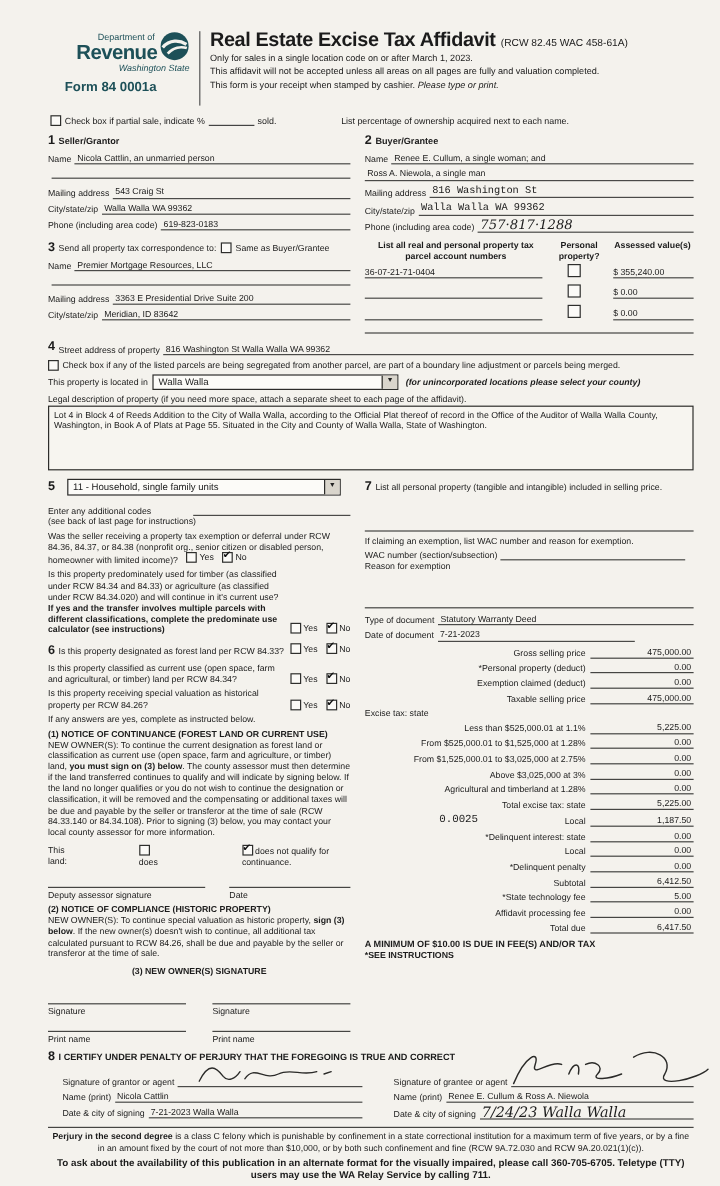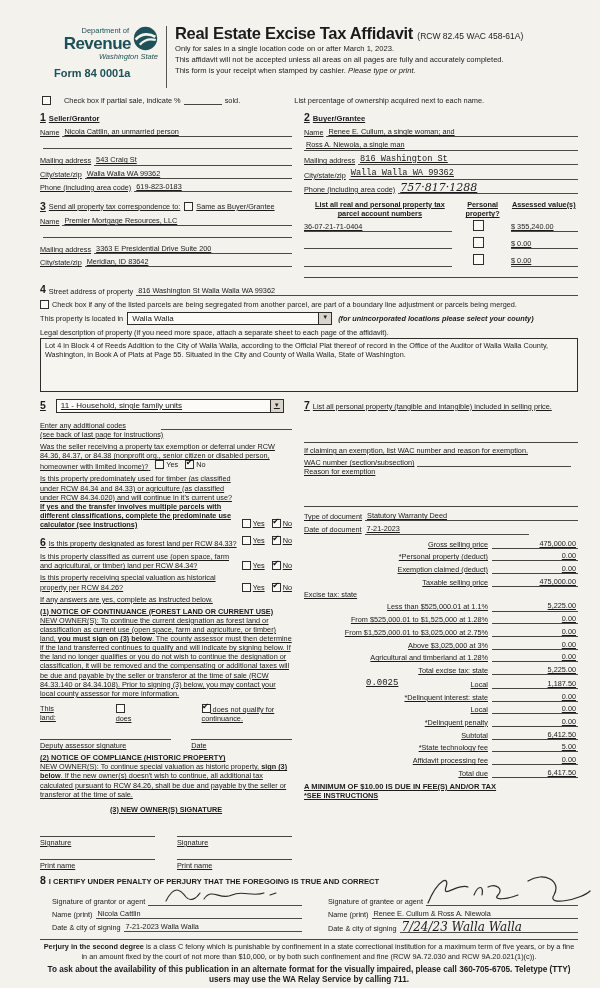--- a/index.html
+++ b/index.html
@@ -32,21 +32,21 @@
   .cb{display:inline-block;width:7px;height:7px;border:1px solid #2e2e2c;background:#fbfaf7;position:relative;vertical-align:-1px;flex:none;}
   .cb .ck{position:absolute;top:-3px;left:-0.5px;font-size:8.5px;color:#101010;line-height:1;}
   .yn{white-space:nowrap;display:inline-flex;align-items:center;gap:2px;}
   .yn .cb{margin-left:5px;}
   
   .dd{display:inline-flex;align-items:stretch;border:1.4px solid #2c2c2a;background:#fcfbf8;height:13px;box-sizing:border-box;}
   .dd .val{padding:1px 4px 0 4px;flex:1;font-size:8px;white-space:nowrap;overflow:hidden;}
   .dd .arr{width:12px;border-left:1px solid #2c2c2a;background:#d9d5cc;display:flex;align-items:center;justify-content:center;font-size:6px;color:#222;}
   
   .row{display:flex;}
-  .cols{display:flex;gap:12px;text-decoration:underline;}
+  .cols{display:flex;gap:12px;}
   .colL{width:252px;flex:none;}
   .colR{flex:1;min-width:0;}
   .secnum{font-size:10.5px;font-weight:bold;margin-right:3px;}
   .sectitle{font-weight:bold;font-size:7.6px;}
   .lab{white-space:nowrap;}
   .fline{display:flex;align-items:flex-end;margin-top:3px;}
   .fline .fill{flex:1;margin-left:3px;padding:0 2px;}
   .partial{display:flex;margin:2px 0 6px 2px;font-size:7.4px;}
   .partial .blank{display:inline-block;width:38px;border-bottom:1px solid #444;margin:0 3px;}
   .partial .right{margin-left:54px;}
@@ -83,31 +83,31 @@
       <div class="logo-state">Washington State</div>
       <div class="logo-form">Form 84 0001a</div>
     </div>
     <div class="vline"></div>
     <div class="title-col">
       <div class="ftitle">
         <span>Real Estate Excise Tax Affidavit</span>
         <span class="suffix">(RCW 82.45 WAC 458-61A)</span>
       </div>
       <div class="sub">Only for sales in a single location code on or after March 1, 2023.</div>
-      <div class="sub">This affidavit will not be accepted unless all areas on all pages are fully and accurately completed.</div>
+      <div class="sub">This affidavit will not be accepted unless all areas on all pages are fully and valuation completed.</div>
       <div class="sub">
         <span>This form is your receipt when stamped by cashier.</span>
         <i>Please type or print.</i>
       </div>
     </div>
   </div>
 
   <div class="partial">
     <span class="cb"></span>
-    <span style="margin-left:13px;">Check box if partial sale, indicate %</span>
+    <span style="margin-left:3px;">Check box if partial sale, indicate %</span>
     <span class="blank"></span>
     <span>sold.</span>
     <span class="right">List percentage of ownership acquired next to each name.</span>
   </div>
 
   <div class="cols">
     <div class="colL">
 
       <div>
         <div><span class="secnum">1</span><span class="sectitle">Seller/Grantor</span></div>

